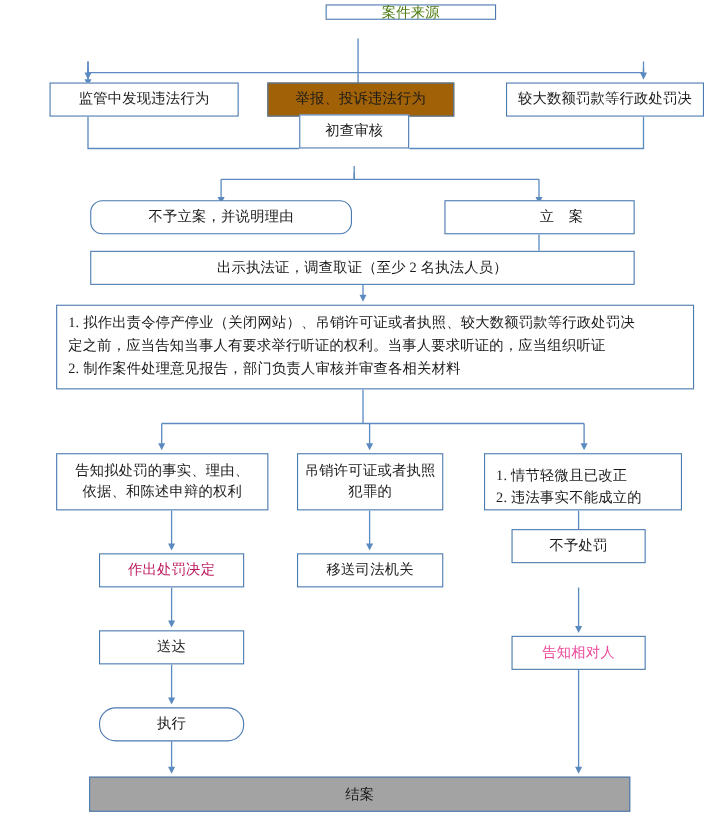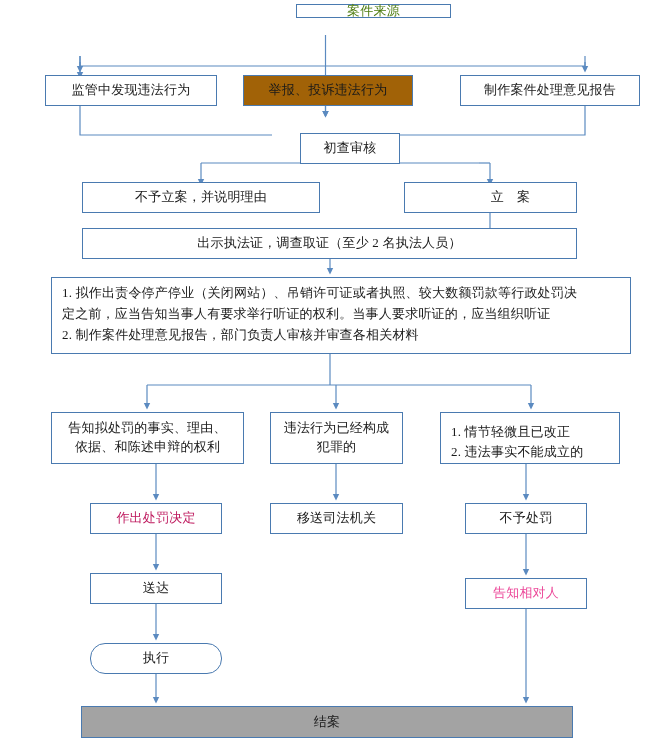--- a/index.html
+++ b/index.html
@@ -117,58 +117,58 @@
       <div class="node" style="left: 248px; top: 4px; width: 155px; height: 14px; border-color: rgb(74, 122, 176); background: rgb(255, 255, 255); color: #4d7c0f; margin-left: 48px;">
         <span class="node-text">案件来源</span>
       </div>
       <div class="node" style="left: 45px; top: 75px; width: 172px; height: 31px; border-color: rgb(74, 122, 176); background: rgb(255, 255, 255); color: rgb(26, 26, 26);">
         <span class="node-text">监管中发现违法行为</span>
       </div>
       <div class="node" style="left: 243px; top: 75px; width: 170px; height: 31px; border-color: rgb(74, 122, 176); background: #a16207; color: rgb(26, 26, 26);">
         <span class="node-text">举报、投诉违法行为</span>
       </div>
       <div class="node" style="left: 460px; top: 75px; width: 180px; height: 31px; border-color: rgb(74, 122, 176); background: rgb(255, 255, 255); color: rgb(26, 26, 26);">
-        <span class="node-text">制作案件处理意见报告</span>
+        <span class="node-text">较大数额罚款等行政处罚决</span>
       </div>
-      <div class="node" style="left: 272px; top: 133px; width: 100px; height: 31px; border-color: rgb(74, 122, 176); background: rgb(255, 255, 255); color: rgb(26, 26, 26); margin-left: 28px;">
+      <div class="node" style="left: 272px; top: 104px; width: 100px; height: 31px; border-color: rgb(74, 122, 176); background: rgb(255, 255, 255); color: rgb(26, 26, 26);">
         <span class="node-text">初查审核</span>
       </div>
-      <div class="node" style="left: 82px; top: 182px; width: 238px; height: 31px; border-color: rgb(74, 122, 176); background: rgb(255, 255, 255); color: rgb(26, 26, 26);">
+      <div class="node" style="left: 82px; top: 182px; width: 238px; height: 31px; border-color: rgb(74, 122, 176); background: rgb(255, 255, 255); color: rgb(26, 26, 26); border-radius: 11px;">
         <span class="node-text">不予立案，并说明理由</span>
       </div>
       <div class="node" style="left: 404px; top: 182px; width: 173px; height: 31px; border-color: rgb(74, 122, 176); background: rgb(255, 255, 255); color: rgb(26, 26, 26); padding-left: 40px;">
         <span class="node-text">立　案</span>
       </div>
       <div class="node" style="left: 82px; top: 228px; width: 495px; height: 31px; border-color: rgb(74, 122, 176); background: rgb(255, 255, 255); color: rgb(26, 26, 26);">
         <span class="node-text">出示执法证，调查取证（至少 2 名执法人员）</span>
       </div>
       <div class="node left-align" style="left: 51px; top: 277px; width: 580px; height: 77px; border-color: rgb(74, 122, 176); background: rgb(255, 255, 255); color: rgb(26, 26, 26);">
         <span class="node-text">1. 拟作出责令停产停业（关闭网站）、吊销许可证或者执照、较大数额罚款等行政处罚决
 定之前，应当告知当事人有要求举行听证的权利。当事人要求听证的，应当组织听证
 2. 制作案件处理意见报告，部门负责人审核并审查各相关材料</span>
       </div>
       <div class="node" style="left: 51px; top: 412px; width: 193px; height: 52px; border-color: rgb(74, 122, 176); background: rgb(255, 255, 255); color: rgb(26, 26, 26);">
         <span class="node-text">告知拟处罚的事实、理由、
 依据、和陈述申辩的权利</span>
       </div>
       <div class="node" style="left: 270px; top: 412px; width: 133px; height: 52px; border-color: rgb(74, 122, 176); background: rgb(255, 255, 255); color: rgb(26, 26, 26);">
-        <span class="node-text">违法行为已经构成
+        <span class="node-text">吊销许可证或者执照
 犯罪的</span>
       </div>
       <div class="node left-align" style="left: 440px; top: 412px; width: 180px; height: 52px; border-color: rgb(74, 122, 176); background: rgb(255, 255, 255); color: rgb(26, 26, 26); align-items: center; line-height: 1.5; padding-top: 11px;">
         <span class="node-text">1. 情节轻微且已改正
 2. 违法事实不能成立的</span>
       </div>
       <div class="node" style="left: 90px; top: 503px; width: 132px; height: 31px; border-color: rgb(74, 122, 176); background: rgb(255, 255, 255); color: #be185d;">
         <span class="node-text">作出处罚决定</span>
       </div>
       <div class="node" style="left: 270px; top: 503px; width: 133px; height: 31px; border-color: rgb(74, 122, 176); background: rgb(255, 255, 255); color: rgb(26, 26, 26);">
         <span class="node-text">移送司法机关</span>
       </div>
-      <div class="node" style="left: 465px; top: 503px; width: 122px; height: 31px; border-color: rgb(74, 122, 176); background: rgb(255, 255, 255); color: rgb(26, 26, 26);">
+      <div class="node" style="left: 465px; top: 481px; width: 122px; height: 31px; border-color: rgb(74, 122, 176); background: rgb(255, 255, 255); color: rgb(26, 26, 26);">
         <span class="node-text">不予处罚</span>
       </div>
       <div class="node" style="left: 90px; top: 573px; width: 132px; height: 31px; border-color: rgb(74, 122, 176); background: rgb(255, 255, 255); color: rgb(26, 26, 26);">
         <span class="node-text">送达</span>
       </div>
       <div class="node" style="left: 465px; top: 578px; width: 122px; height: 31px; border-color: rgb(74, 122, 176); background: rgb(255, 255, 255); color: #ec4899;">
         <span class="node-text">告知相对人</span>
       </div>
       <div class="node" style="left: 90px; top: 643px; width: 132px; height: 31px; border-color: rgb(74, 122, 176); background: rgb(255, 255, 255); color: rgb(26, 26, 26); border-radius: 15px;">
         <span class="node-text">执行</span>

